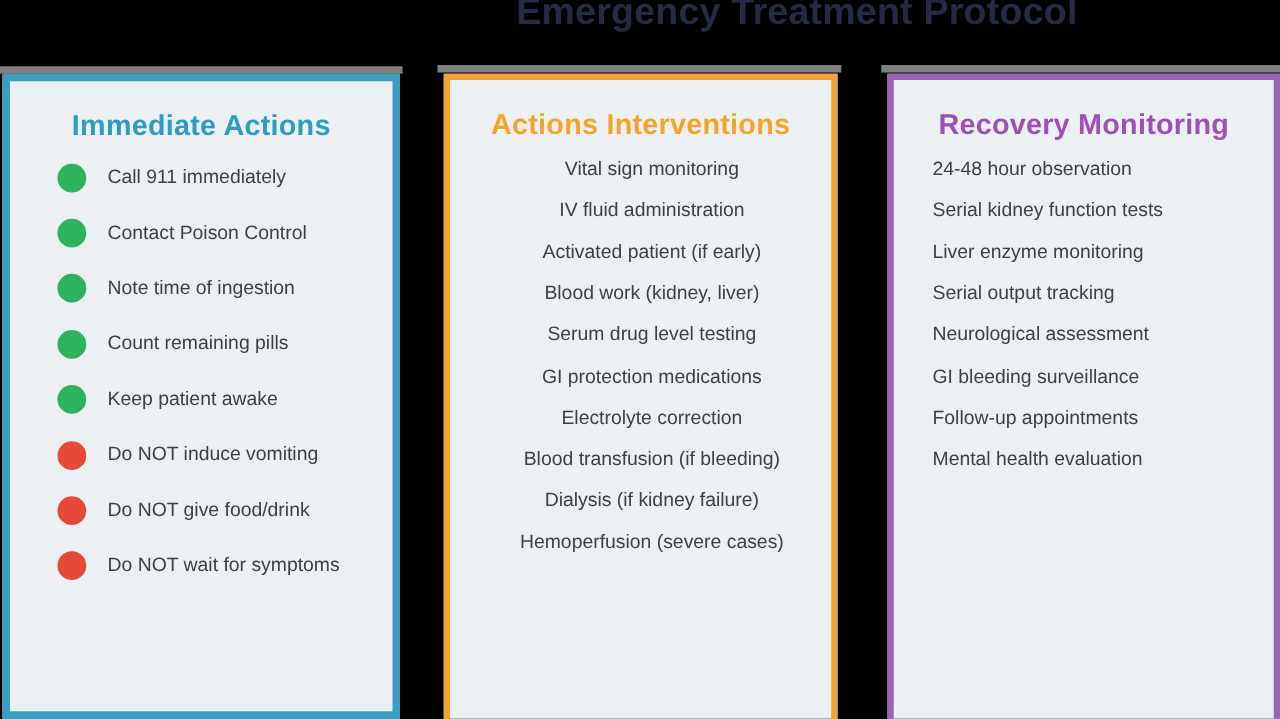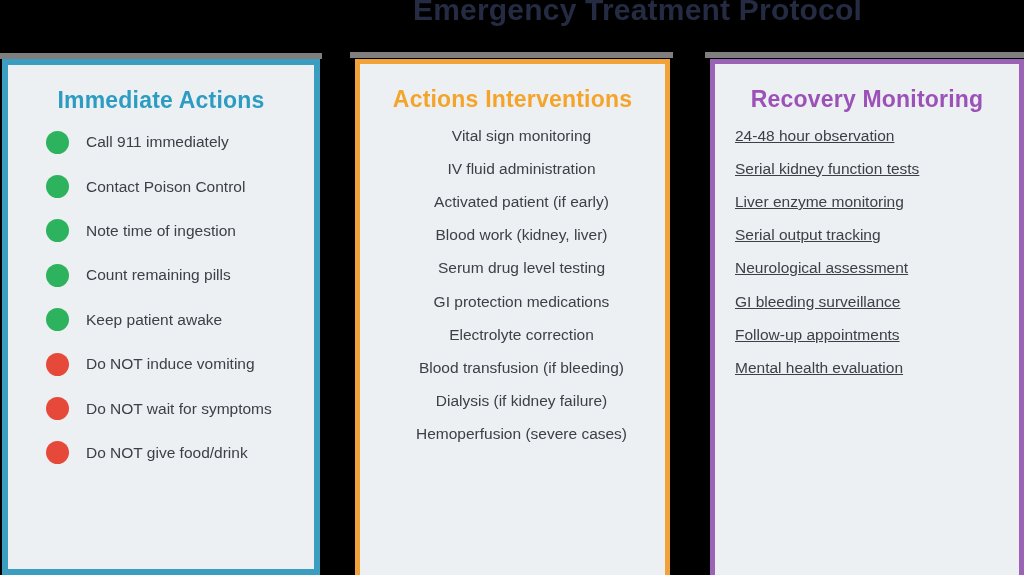--- a/index.html
+++ b/index.html
@@ -28,21 +28,21 @@
   .panel-1 ul.items{top:55px;}
   .panel-1 ul.items li{height:44.4px;padding-left:38px;}
   .panel-1 .dot{width:23px;height:23px;border-radius:50%;margin-right:17px;flex:0 0 23px;}
   .dot.green{background:#2db25e;}
   .dot.red{background:#e6493a;}
 
   .panel-2 ul.items{top:55px;}
   .panel-2 ul.items li{height:33.2px;padding-left:18px;justify-content:center;}
 
   .panel-3 ul.items{top:55px;}
-  .panel-3 ul.items li{height:33.2px;padding-left:20px;text-decoration:underline;}
+  .panel-3 ul.items li{height:33.2px;padding-left:31px;}
 </style>
 </head>
 <body>
 
 <div class="stage">
 
   <div class="page-title">Emergency Treatment Protocol</div>
 
   <div class="panel panel-1">
     <div class="panel-title">Immediate Actions</div>
@@ -66,25 +66,25 @@
         <li>
           <span class="dot green"></span>
           <span>Keep patient awake</span>
         </li>
         <li>
           <span class="dot red"></span>
           <span>Do NOT induce vomiting</span>
         </li>
         <li>
           <span class="dot red"></span>
-          <span>Do NOT wait for symptoms</span>
+          <span>Do NOT give food/drink</span>
         </li>
         <li>
           <span class="dot red"></span>
-          <span>Do NOT give food/drink</span>
+          <span>Do NOT wait for symptoms</span>
         </li>
       </ul>
   </div>
 
   <div class="panel panel-2">
     <div class="panel-title">Actions Interventions</div>
     <ul class="items">
         <li>
           <span>Vital sign monitoring</span>
         </li>

